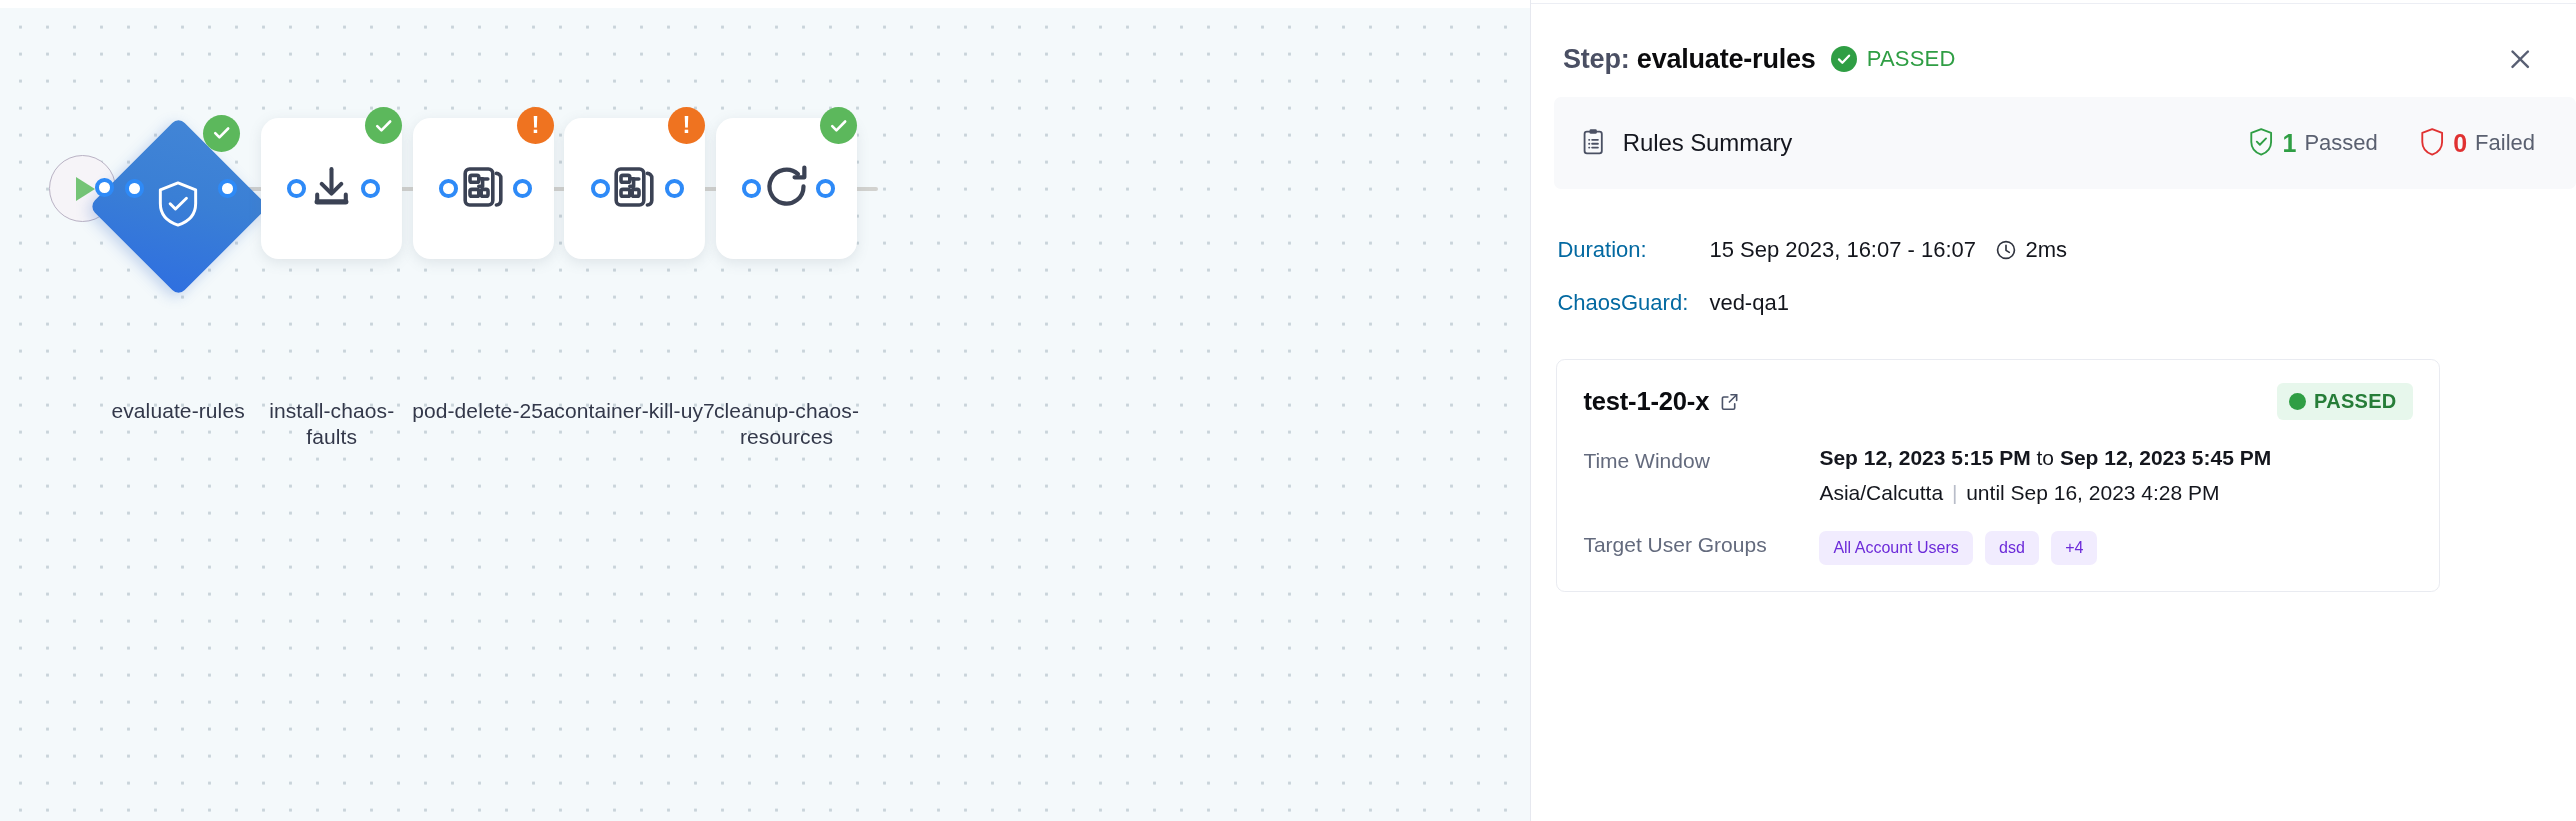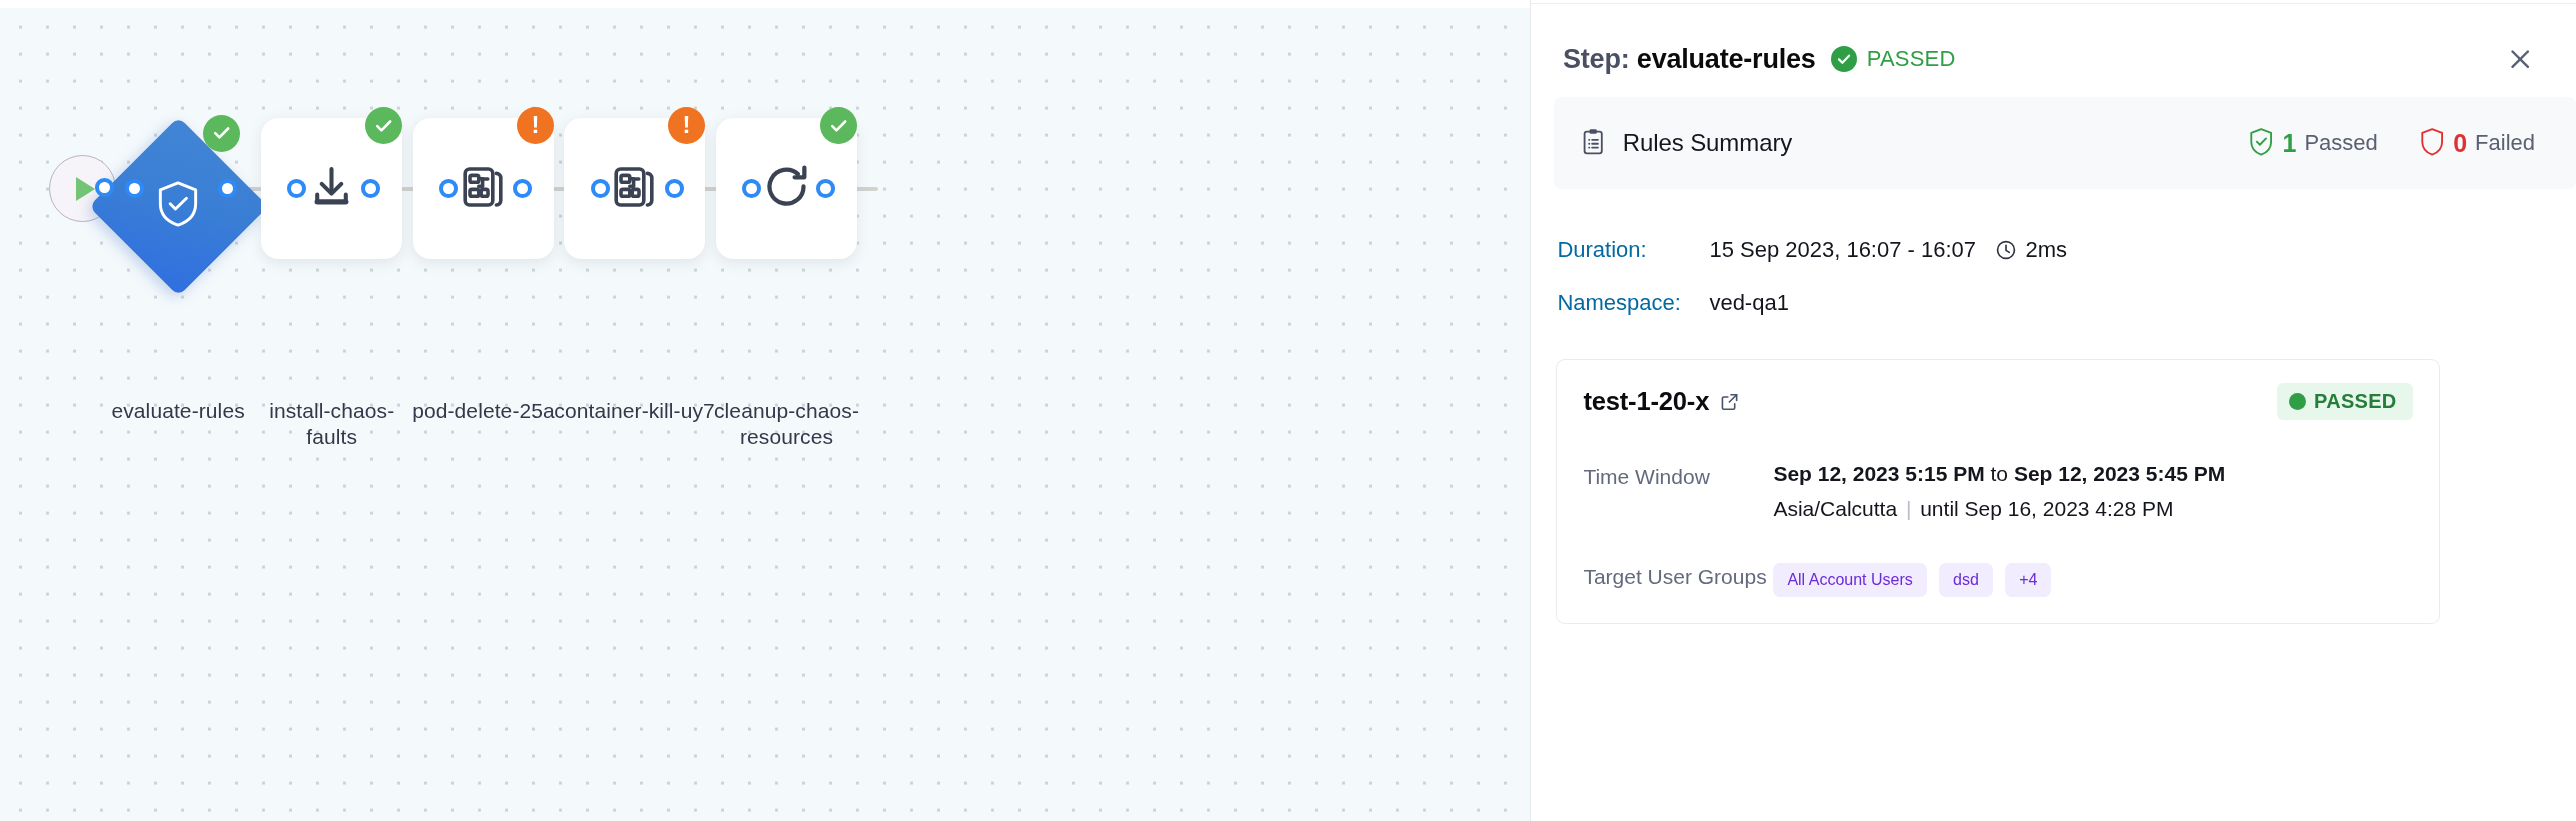--- a/index.html
+++ b/index.html
@@ -219,21 +219,21 @@
   .passed-pill {
     margin-left: auto;
     background: #e7f7ec;
     border-radius: 6.2px;
     padding: 7px 16px 7px 12.3px;
     display: flex; align-items: center; gap: 8px;
   }
   .pill-dot { width: 17px; height: 17px; border-radius: 50%; background: #2f9e44; }
   .pill-text { font-size: 20px; color: #267d38; font-weight: 700; letter-spacing: 0.3px; }
 
-  .kv { display: flex; margin-top: 42px; }
+  .kv { display: flex; margin-top: 26px; gap: 46px; }
   .kv-key { width: 190px; font-size: 21px; color: #636a7d; padding-top: 2.6px; }
   .kv-val { font-size: 21px; color: #14161d; }
   .kv-val .strong { font-weight: 700; }
   .kv-sub { margin-top: 10.6px; font-size: 21px; color: #14161d; }
   .kv-sub .divider { color: #b9bdc9; margin: 0 8.8px; }
 
   .chips { display: flex; gap: 12.3px; align-items: center; }
   .chip {
     background: #f1ecfe;
     color: #6c2bd9;
@@ -439,21 +439,21 @@
           <span class="clock">
             <svg width="22" height="22" viewBox="0 0 24 24" fill="none" stroke="#30343f" stroke-width="1.8" stroke-linecap="round" stroke-linejoin="round">
               <circle cx="12" cy="12" r="9.2"></circle>
                 <path d="M12 6.8 V12.4 l3.6 2.2"></path>
             </svg>
           </span>
           <span>2ms</span>
         </div>
       </div>
       <div class="meta-row">
-        <div class="meta-key">Namespace:</div>
+        <div class="meta-key">ChaosGuard:</div>
         <div class="meta-val">ved-qa1</div>
       </div>
     </div>
 
 
     <div class="result-card">
       <div class="result-head">
         <span class="result-name">test-1-20-x</span>
         <span class="ext-link">
           <svg width="19.4" height="19.4" viewBox="0 0 24 24" fill="none" stroke="currentColor" stroke-width="2" stroke-linecap="round" stroke-linejoin="round">

